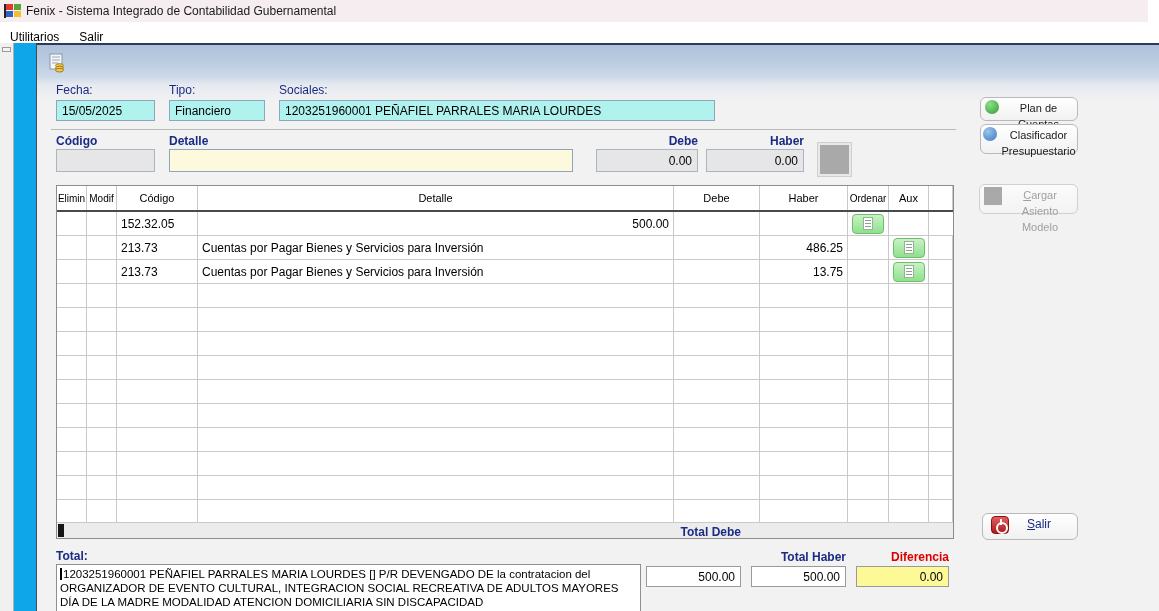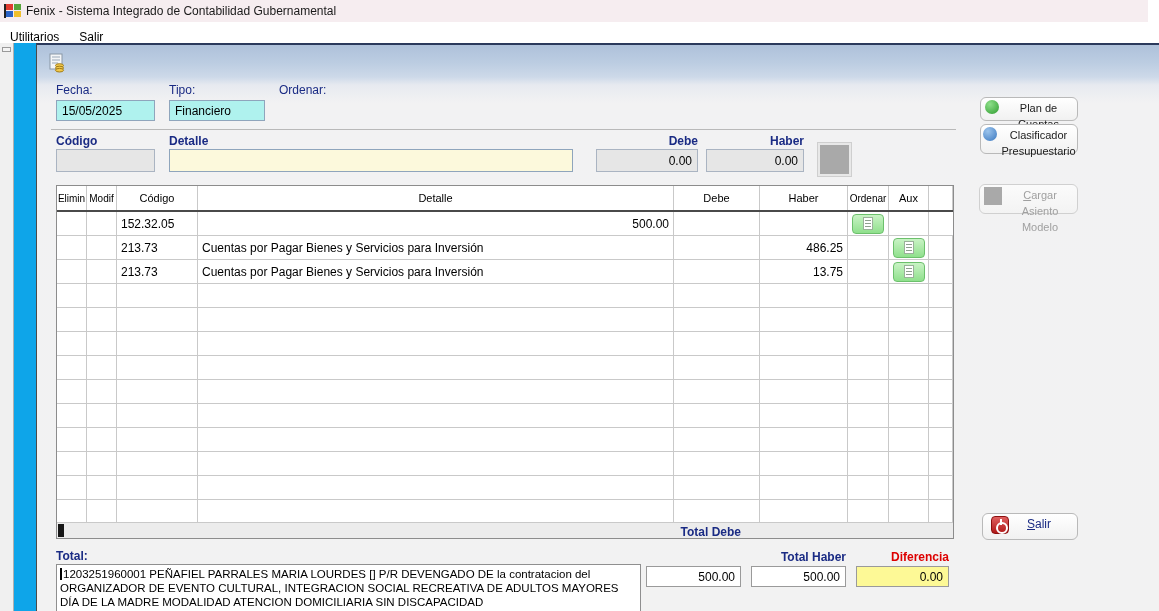--- a/index.html
+++ b/index.html
@@ -114,23 +114,24 @@
           <line x1="5" y1="7" x2="13" y2="7" stroke="#9aa8b8"></line>
           <line x1="5" y1="10" x2="11" y2="10" stroke="#9aa8b8"></line>
           <ellipse cx="12.5" cy="12.5" rx="4" ry="1.8" fill="#f2c84b" stroke="#a07c18"></ellipse>
           <ellipse cx="12.5" cy="15" rx="4" ry="1.8" fill="#f2c84b" stroke="#a07c18"></ellipse>
           <ellipse cx="12.5" cy="17.2" rx="4" ry="1.8" fill="#f2c84b" stroke="#a07c18"></ellipse>
         </svg>
       </div>
 
       <label class="navy" style="left:19px; top:38px;">Fecha:</label>
       <label class="navy" style="left:132px; top:38px;">Tipo:</label>
-      <label class="navy" style="left:242px; top:38px;">Ordenar:</label>
+      <label class="navy" style="left:242px; top:38px;">Sociales:</label>
       <div class="field cyan" style="left:19px; top:55px; width:99px; height:21px;">15/05/2025</div>
       <div class="field cyan" style="left:132px; top:55px; width:96px; height:21px;">Financiero</div>
+      <div class="field cyan" style="left:242px; top:55px; width:436px; height:21px;">1203251960001  PEÑAFIEL PARRALES MARIA LOURDES</div>
 
       <div class="sep" style="left:14px; top:84px; width:905px;"></div>
 
       <label class="navy bold" style="left:19px; top:89px;">Código</label>
       <label class="navy bold" style="left:132px; top:89px;">Detalle</label>
       <label class="navy bold" style="left:559px; top:89px; width:102px; text-align:right;">Debe</label>
       <label class="navy bold" style="left:669px; top:89px; width:98px; text-align:right;">Haber</label>
       <div class="field grayf" style="left:19px; top:104px; width:99px; height:23px;"></div>
       <div class="field cream" style="left:132px; top:104px; width:404px; height:23px;"></div>
       <div class="field grayf num" style="left:559px; top:104px; width:102px; height:23px;">0.00</div>

